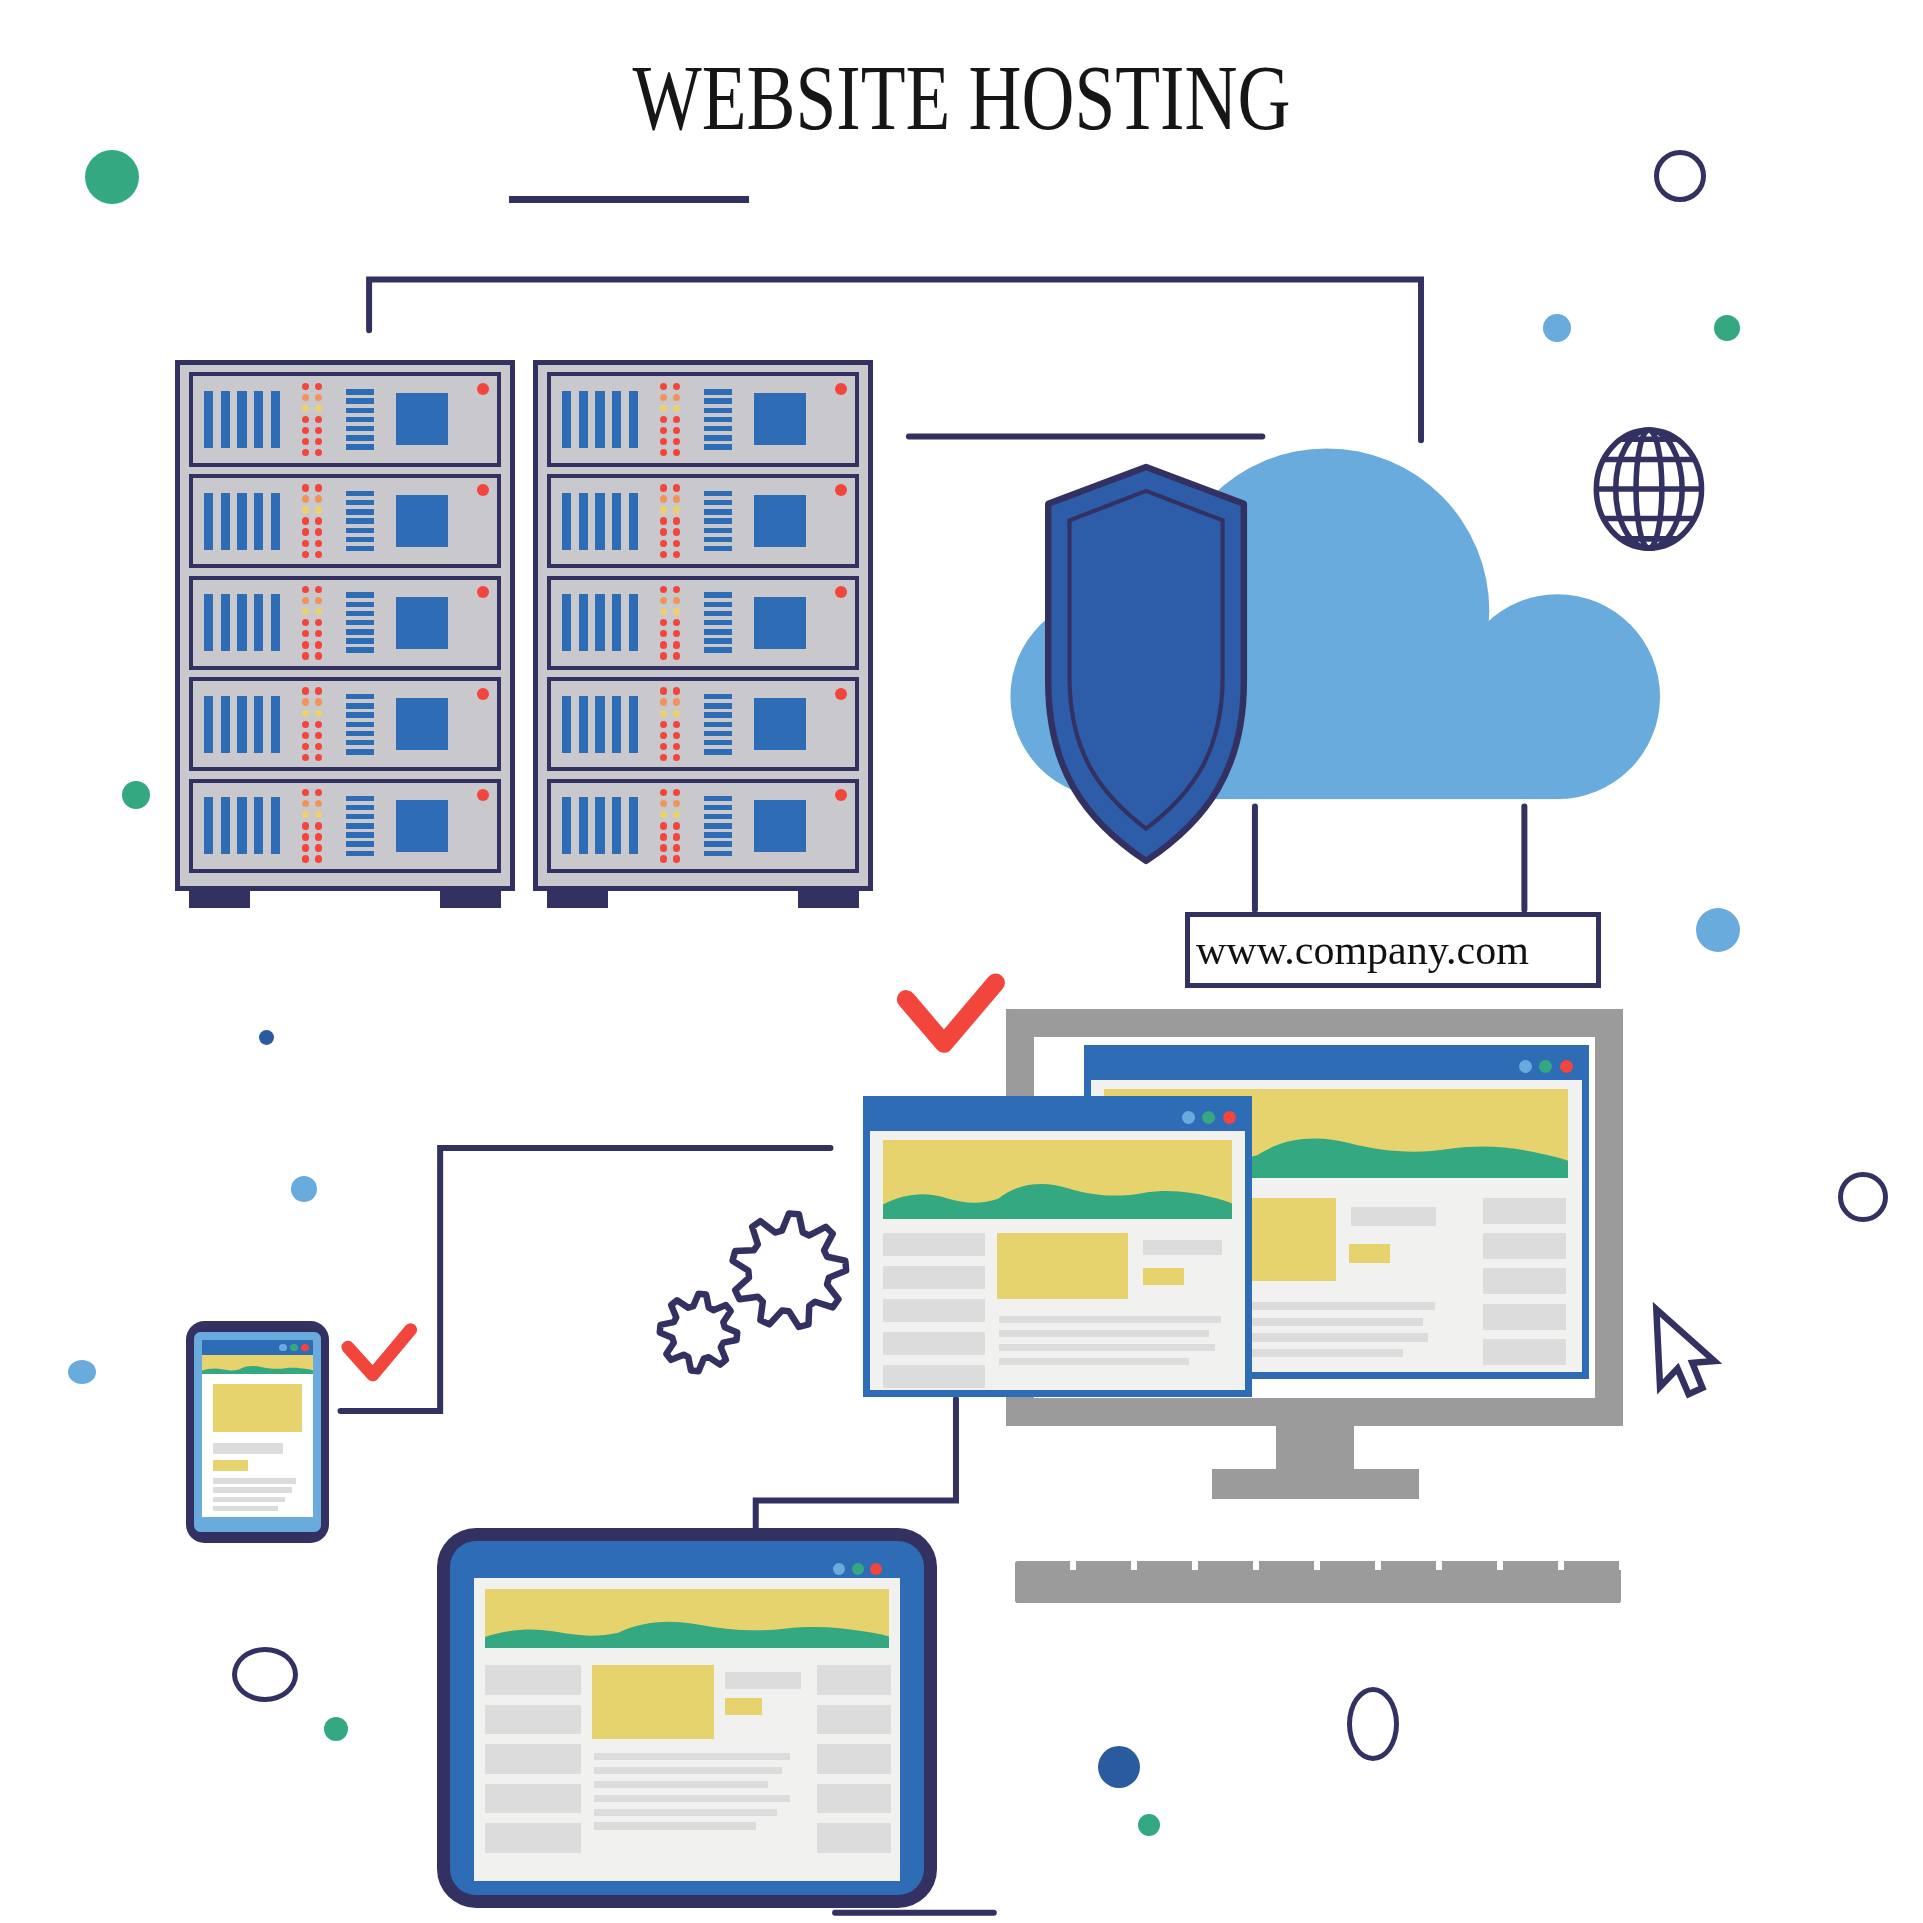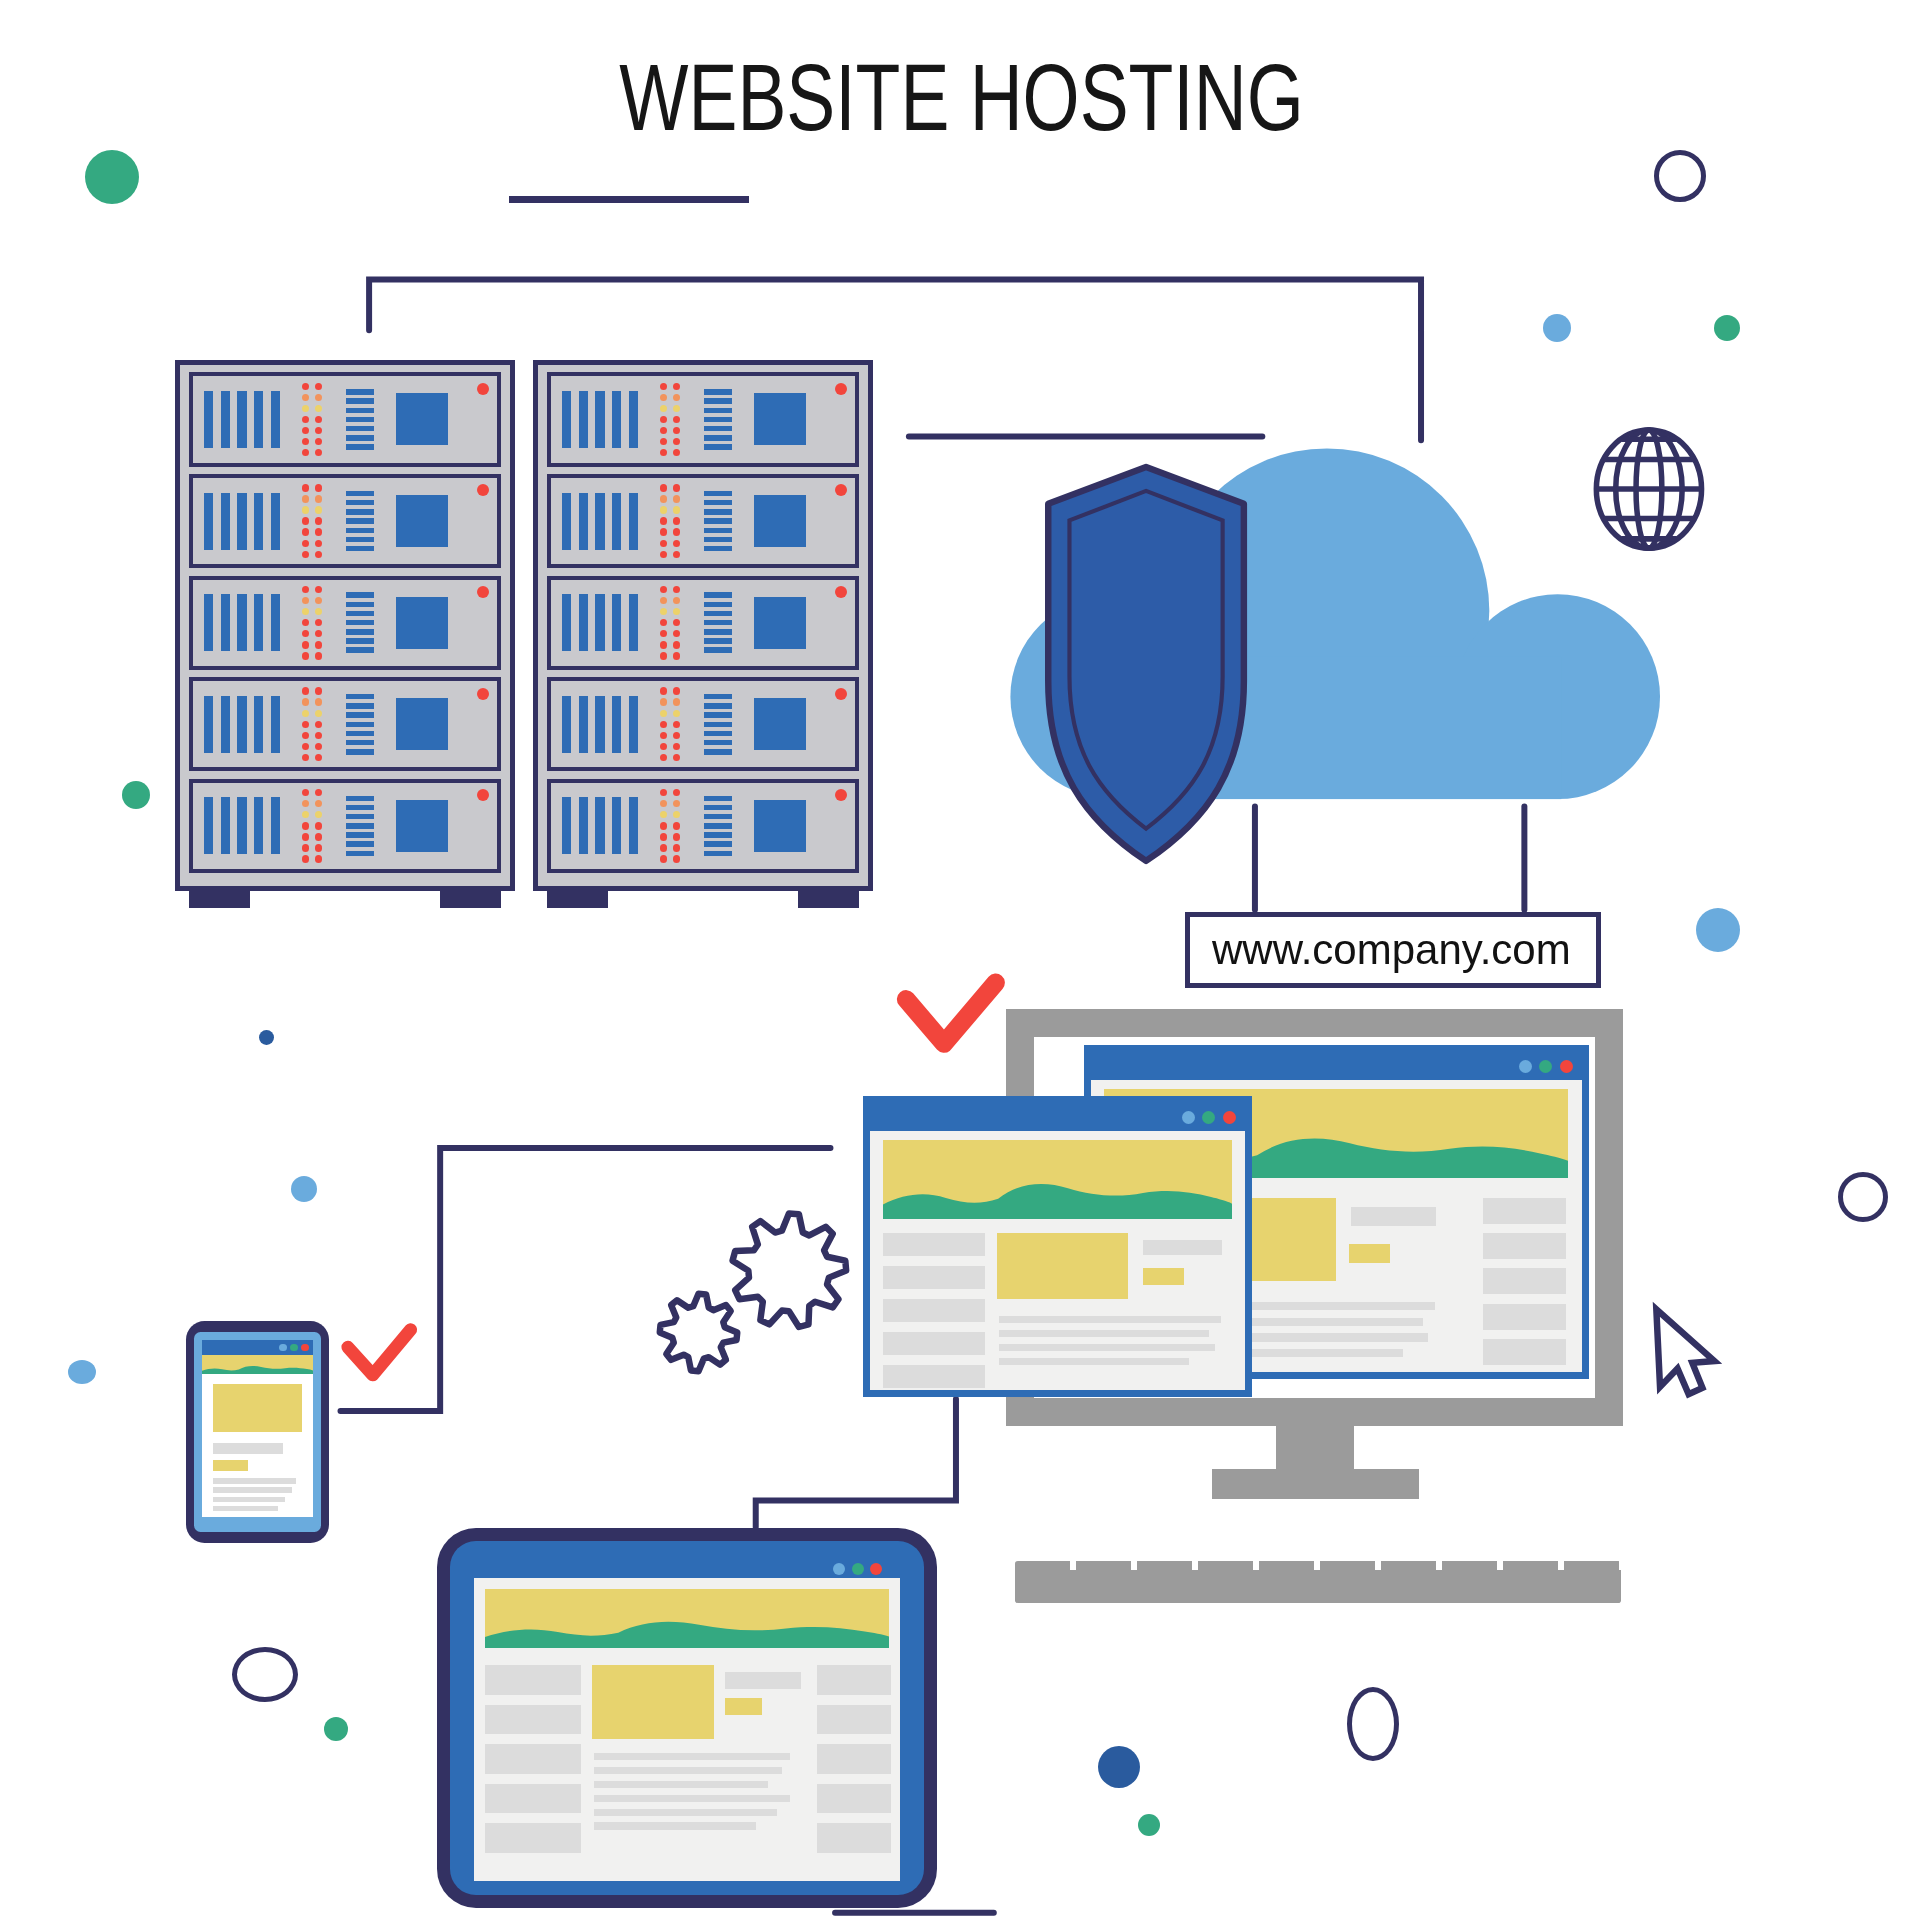--- a/index.html
+++ b/index.html
@@ -3,21 +3,21 @@
 <meta charset="utf-8">
 <style>
   :root{
     --navy:#333162; --primary_blue:#2e6cb5; --shield_blue:#2d5ca8; --cloud_blue:#6aabdd;
     --light_blue:#6aabdd; --green:#34a981; --yellow:#e7d36e; --red:#f2453c; --orange:#f2935c;
     --led_yellow:#ecd26a; --rack_gray:#c9c9cd; --monitor_gray:#9b9b9b; --page_gray:#f1f1f0;
     --ph_gray:#dcdcdc; --dot_blue:#2a5b9e;
   }
   html,body{margin:0;padding:0;background:#fff;}
   .canvas{position:relative;width:1923px;height:1923px;background:#fff;overflow:hidden;
-          font-family:Liberation Sans, sans-serif;}
+          font-family:Liberation Serif, serif;}
   .vector{position:absolute;inset:0;z-index:2;}
   .title{position:absolute;left:0;right:0;top:46px;margin:0;text-align:center;font-size:94px;
          font-weight:400;color:#161616;letter-spacing:0;transform:scaleX(.78);line-height:1.1;z-index:3;}
   .title-underline{position:absolute;left:509px;top:196px;width:240px;height:6.5px;background:var(--navy);z-index:3;}
 
   
   .rack{position:absolute;top:360px;width:340px;height:531px;background:var(--rack_gray);
         border:5.5px solid var(--navy);box-sizing:border-box;z-index:3;}
   .rack1{left:175px}.rack2{left:533px}
   .rack-units{position:absolute;inset:7.4px 9.2px 13px;display:flex;flex-direction:column;gap:7.4px;}
@@ -30,21 +30,21 @@
   .hbars{display:flex;flex-direction:column;gap:3.7px;margin-left:24px;}
   .hbar{width:28px;height:5.5px;background:var(--primary_blue);}
   .chip{width:52px;height:52px;background:var(--primary_blue);margin-left:22px;}
   .unit-light{position:absolute;top:6.5px;right:8.3px;width:12px;height:12px;border-radius:50%;background:var(--red);}
   .foot{position:absolute;bottom:-22px;width:61px;height:22px;background:var(--navy);}
   .foot-l{left:9.2px}.foot-r{right:9.2px}
 
   
   .url-box{position:absolute;left:1185px;top:912px;width:416px;height:76px;box-sizing:border-box;
            border:5.5px solid var(--navy);background:#fff;display:flex;align-items:center;
-           padding-left:22px;font-size:42px;color:#121212;z-index:4;}
+           padding-left:6px;font-size:42px;color:#121212;z-index:4;}
 
   
   .monitor{position:absolute;left:1006px;top:1009px;width:617px;height:417px;background:var(--monitor_gray);z-index:3;}
   .m-screen{position:absolute;inset:28px;background:#fff;}
   .m-neck{position:absolute;left:1276px;top:1426px;width:78px;height:43px;background:var(--monitor_gray);z-index:3;}
   .m-base{position:absolute;left:1212px;top:1469px;width:207px;height:30px;background:var(--monitor_gray);z-index:3;}
   .keyboard{position:absolute;left:1015px;top:1561px;width:606px;height:42px;background:var(--monitor_gray);
             border-radius:2.8px;z-index:3;}
   .keyboard::before{content:"";position:absolute;top:0;left:0;right:0;height:9.2px;
             background:repeating-linear-gradient(90deg,transparent 0 55px,#fff 55px 61px);}

